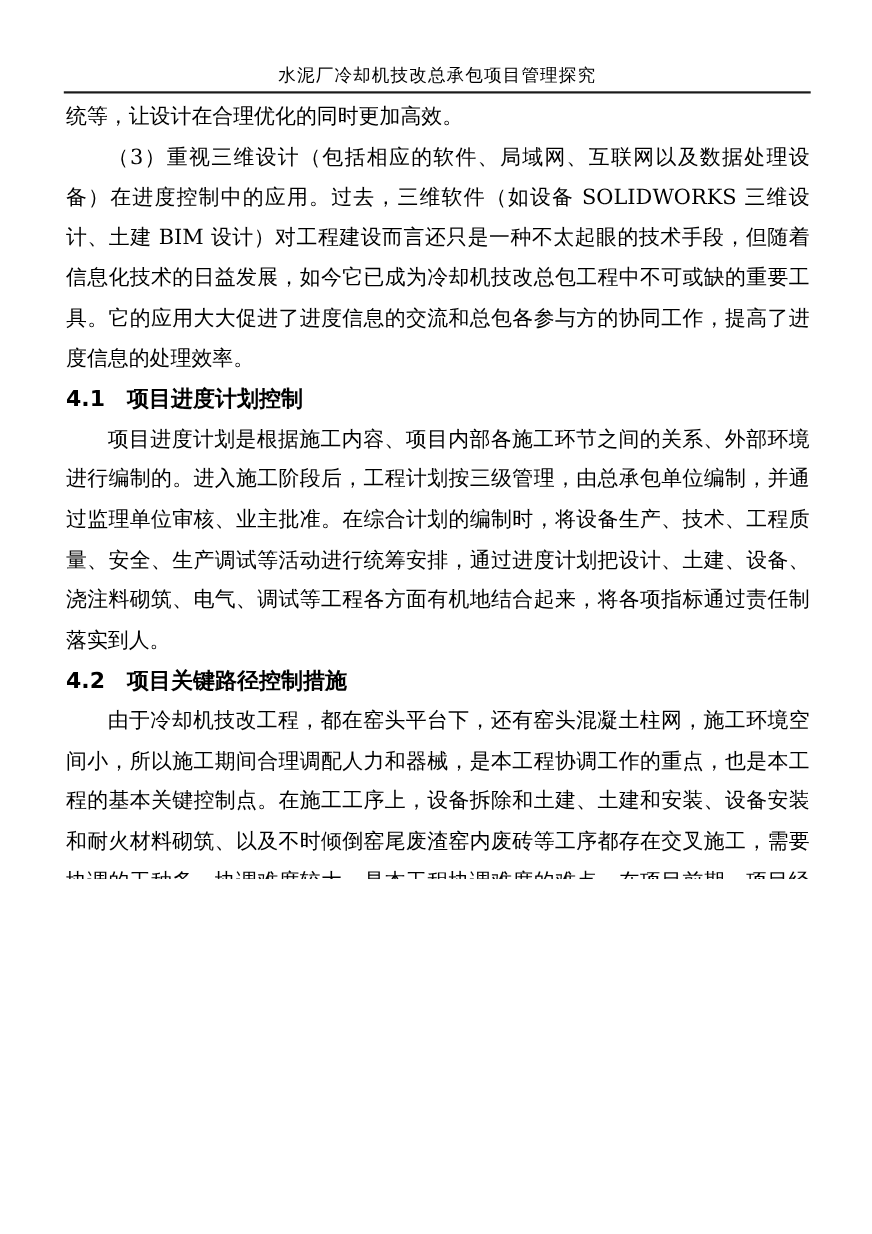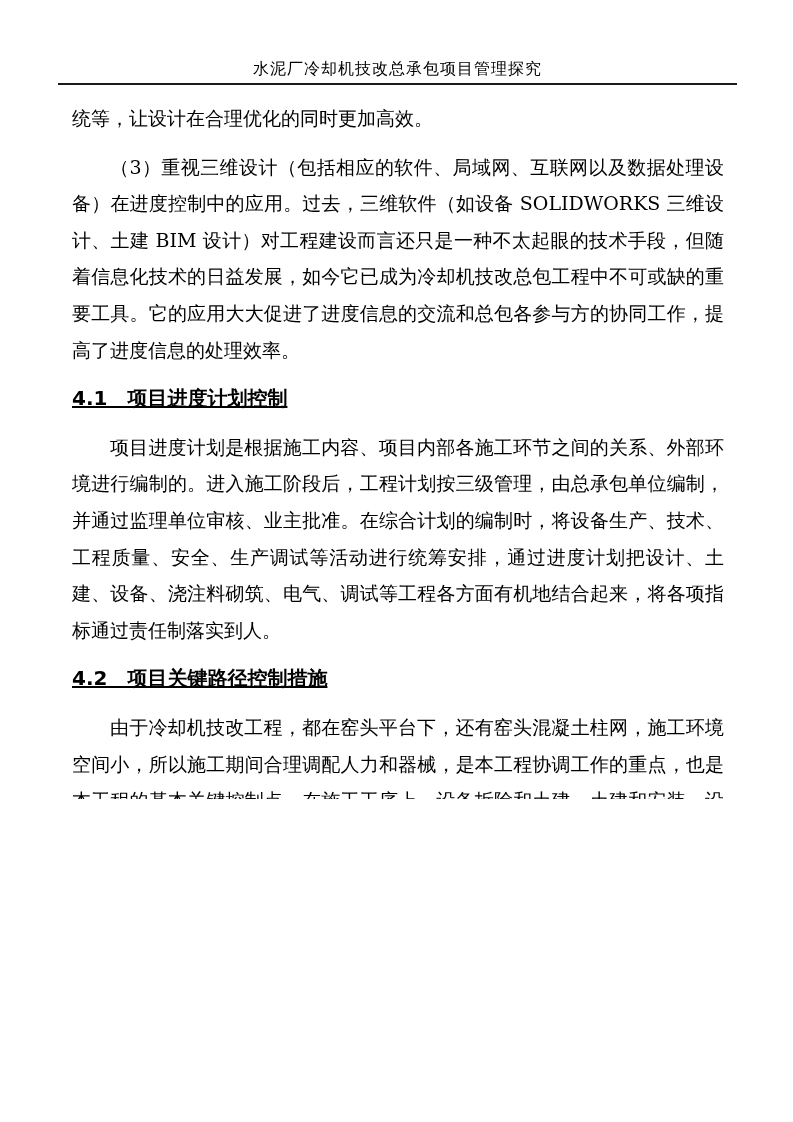--- a/index.html
+++ b/index.html
@@ -35,21 +35,21 @@
   .content {
     position: absolute;
     top: 88px;
     left: 60px;
     width: 676px;
     font-size: 19px;
     line-height: 36.6px;
     text-align: justify;
   }
   .content p {
-    margin: 12px;
+    margin: 0;
   }
   .indent {
     text-indent: 2em;
   }
   .continued {
     text-align-last: justify;
   }
   .h1 {
     font-family: "DejaVu Sans", sans-serif;
     font-weight: bold;
@@ -60,21 +60,20 @@
     text-align-last: left;
   }
   .h2 {
     font-family: "DejaVu Sans", sans-serif;
     font-weight: bold;
     font-size: 20px;
     line-height: 36.6px;
     margin: 0;
     text-align: left;
     text-align-last: left;
-    text-decoration: underline;
   }
 
   
   .footer-bar {
     position: absolute;
     top: 1045px;
     left: 60px;
     width: 676px;
     height: 10px;
   }

